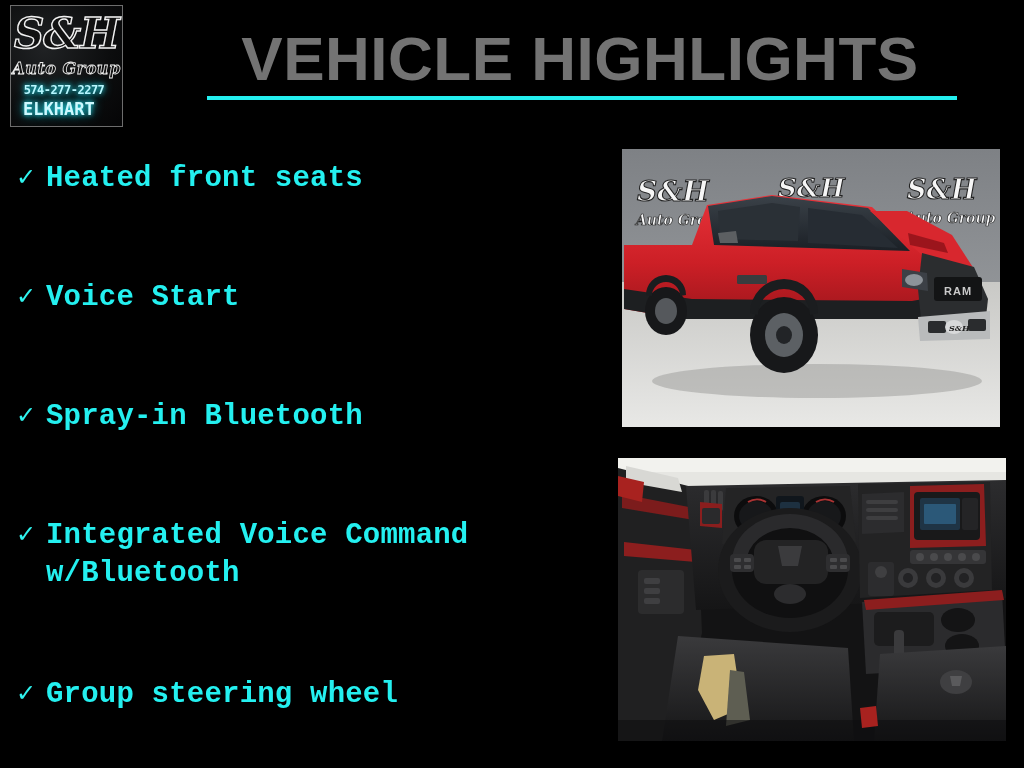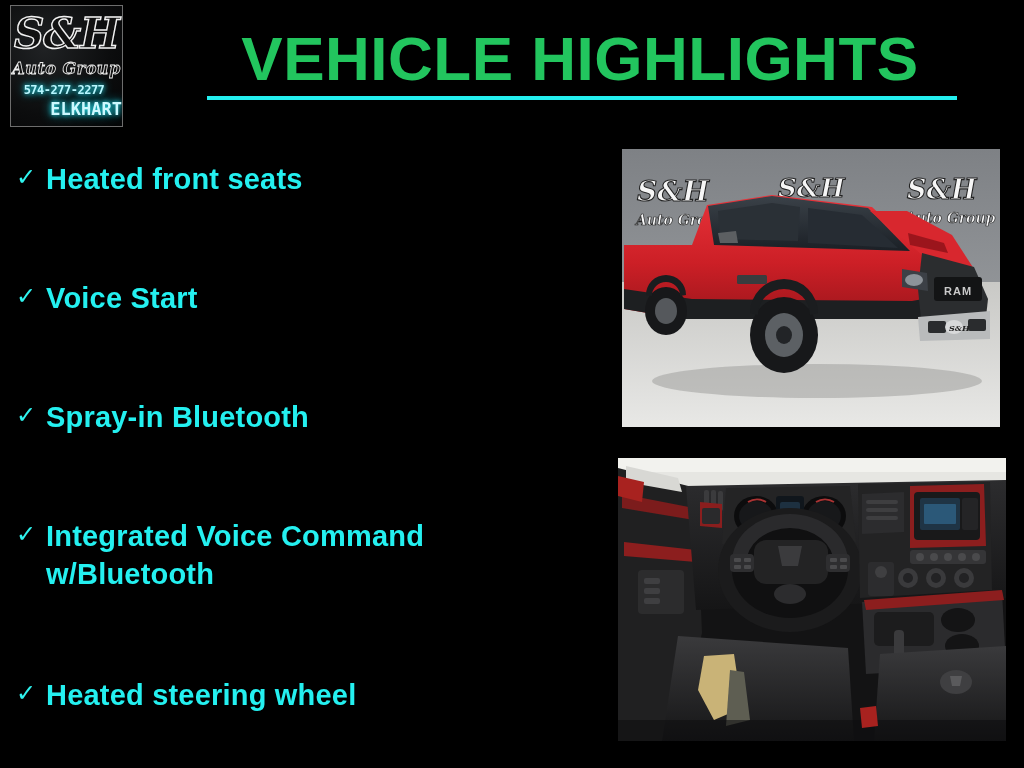--- a/index.html
+++ b/index.html
@@ -72,23 +72,23 @@
     font-family: "DejaVu Sans Mono", monospace;
     font-weight: bold;
     font-size: 12px;
     line-height: 20px;
     color: #b9f7ff;
     letter-spacing: -0.5px;
     text-shadow: 0 0 5px #24e8f5, 0 0 10px #12c9dd;
   }
   .logo-city {
     position: absolute;
-    left: 4px; right: 0;
+    left: 12px; right: 0;
     top: 93px;
-    text-align: right;
+    text-align: left;
     font-family: "DejaVu Sans Mono", monospace;
     font-weight: bold;
     font-size: 17px;
     line-height: 20px;
     color: #ccf9ff;
     letter-spacing: 0px;
     text-shadow: 0 0 5px #24e8f5, 0 0 11px #12c9dd;
   }
 
   
@@ -100,21 +100,21 @@
     height: 86px;
   }
   #page-title {
     margin: 0;
     text-align: center;
     font-family: "Liberation Sans", sans-serif;
     font-weight: bold;
     font-size: 62px;
     line-height: 70px;
     letter-spacing: 0.5px;
-    color: #22c55e;
+    color: #737373;
     white-space: nowrap;
   }
   #title-underline {
     position: absolute;
     left: 57px;
     top: 72px;
     width: 750px;
     height: 4px;
     background: #24f0f0;
   }
@@ -142,21 +142,21 @@
     margin-left: 16px;
     margin-top: 4px;
     font-size: 24px;
     line-height: 26px;
     color: #2ff4ef;
     font-family: "DejaVu Sans", sans-serif;
     font-weight: normal;
   }
   .highlight-label {
     flex: 1 1 auto;
-    font-family: Liberation Sans, sans-serif;
+    font-family: Liberation Mono, monospace;
     font-weight: bold;
     font-size: 29px;
     line-height: 38px;
     color: #24f0f0;
     letter-spacing: 0.2px;
     white-space: pre-line;
   }
 
   
   .photo {
@@ -208,21 +208,21 @@
       <span class="check-icon">✓</span>
       <span class="highlight-label">Spray-in Bluetooth</span>
     </li>
     <li class="highlight-item" style="top:357px;">
       <span class="check-icon">✓</span>
       <span class="highlight-label">Integrated Voice Command
 w/Bluetooth</span>
     </li>
     <li class="highlight-item" style="top:516px;">
       <span class="check-icon">✓</span>
-      <span class="highlight-label">Heated steering wheel</span>
+      <span class="highlight-label">Group steering wheel</span>
     </li>
   </ul>
 
   <div class="photo" id="photo-exterior">
     <svg class="photo-svg" viewBox="0 0 378 278" preserveAspectRatio="none">
       <defs>
         <linearGradient id="wallg" x1="0" y1="0" x2="0" y2="1">
           <stop offset="0" stop-color="#7e8185"></stop>
           <stop offset="1" stop-color="#a4a7aa"></stop>
         </linearGradient>

